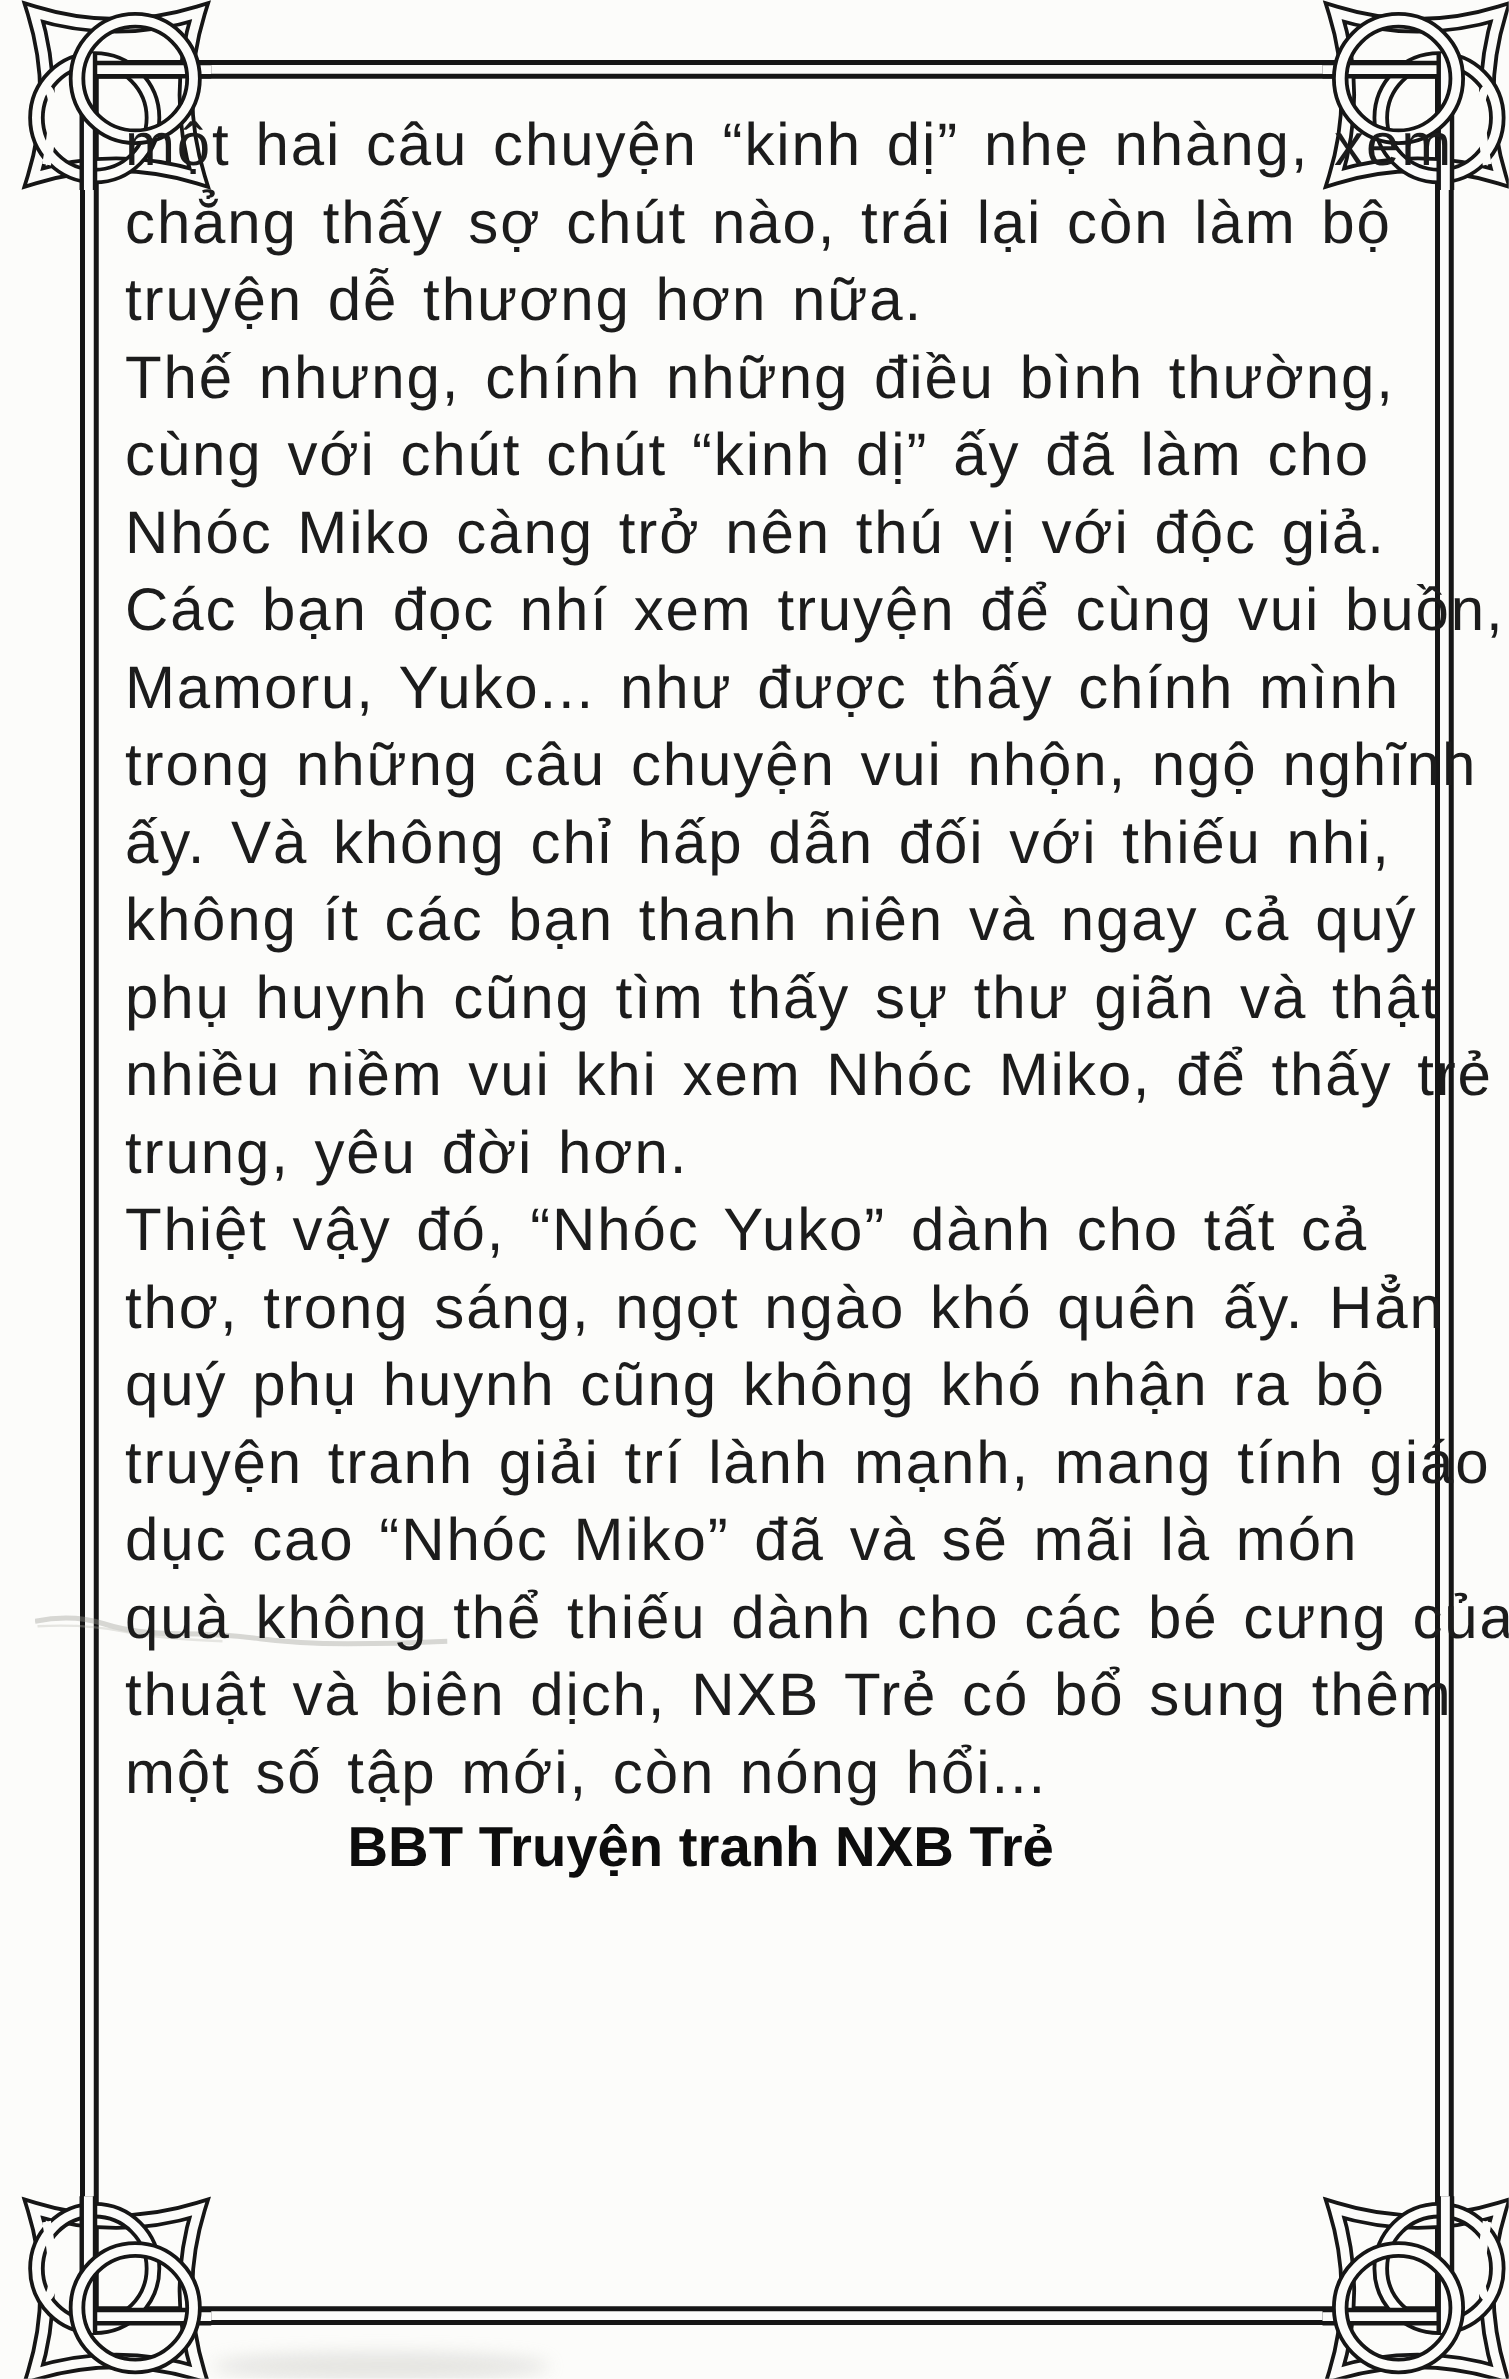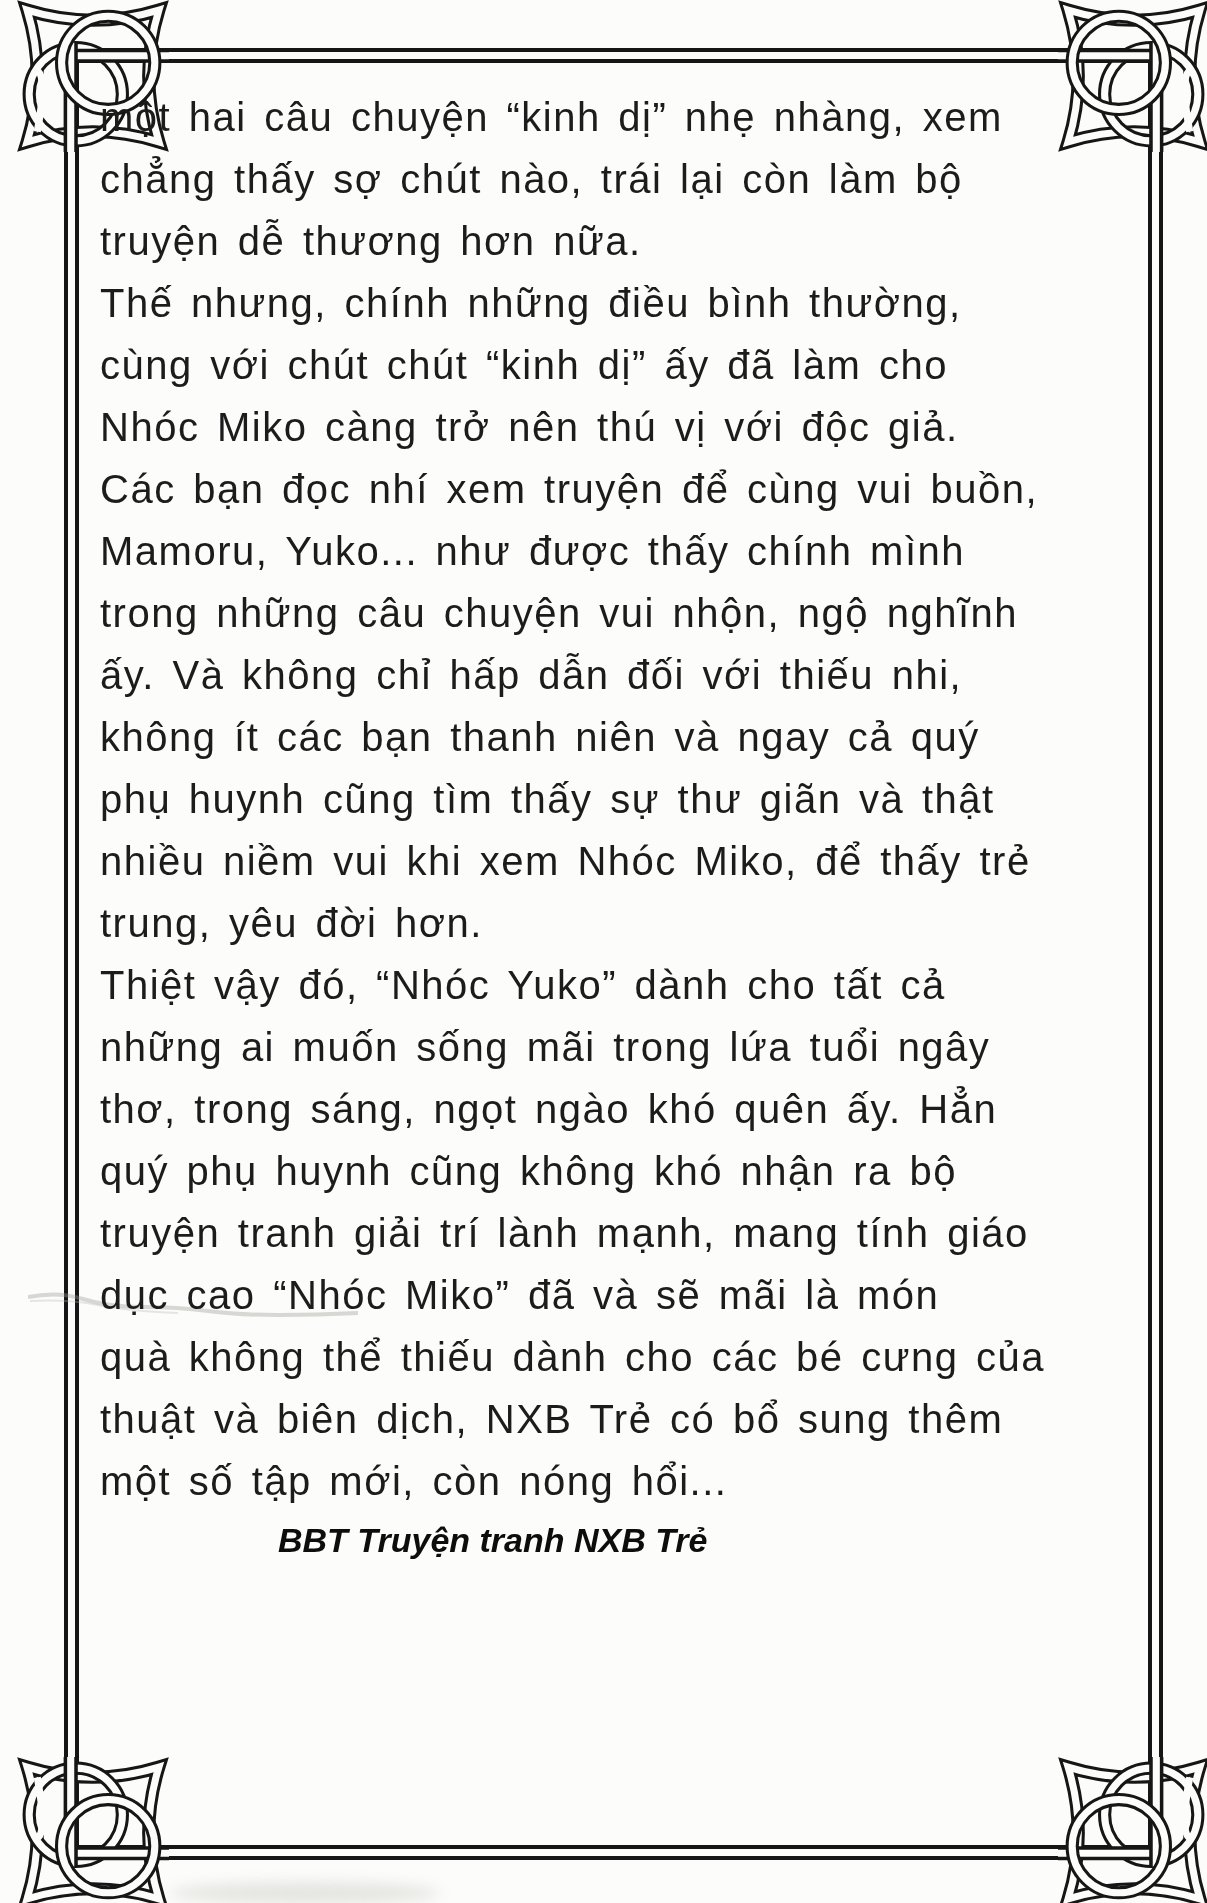--- a/index.html
+++ b/index.html
@@ -34,31 +34,30 @@
   .b  { stroke: #161616; stroke-width: 13px; }
   .w  { stroke: #fcfcfa; stroke-width: 7px; }
   .bl2 { stroke: #161616; stroke-width: 14px; }
   .wl2 { stroke: #fcfcfa; stroke-width: 7px; }
   
   .text-block {
     position: absolute; left: 100px; top: 86px; width: 1010px;
   }
   .text-line {
     height: 62px; line-height: 62px;
-    font-size: 40px; letter-spacing: 1.5px; word-spacing: 5px;
+    font-size: 48px; letter-spacing: 1.5px; word-spacing: 5px;
     white-space: nowrap;
     color: #1c1c1c;
   }
   .signature-line {
     height: 62px; line-height: 56px;
     margin-left: 178px;
-    font-size: 34px; font-weight: bold; letter-spacing: 0px;
+    font-size: 45px; font-weight: bold; letter-spacing: 0px;
     white-space: nowrap;
     color: #0d0d0d;
-    font-style: italic;
   }
   
   .crease {
     position: absolute; left: 28px; top: 1285px; width: 330px; height: 40px;
     opacity: .55;
   }
   .smudge {
     position: absolute; left: 170px; top: 1882px; width: 270px; height: 22px;
     background: #b9b9b4; border-radius: 50%;
     filter: blur(7px); opacity: .35;
@@ -140,21 +139,20 @@
   <div class="text-line">Nhóc Miko càng trở nên thú vị với độc giả.</div>
   <div class="text-line">Các bạn đọc nhí xem truyện để cùng vui buồn,</div>
   <div class="text-line">Mamoru, Yuko... như được thấy chính mình</div>
   <div class="text-line">trong những câu chuyện vui nhộn, ngộ nghĩnh</div>
   <div class="text-line">ấy. Và không chỉ hấp dẫn đối với thiếu nhi,</div>
   <div class="text-line">không ít các bạn thanh niên và ngay cả quý</div>
   <div class="text-line">phụ huynh cũng tìm thấy sự thư giãn và thật</div>
   <div class="text-line">nhiều niềm vui khi xem Nhóc Miko, để thấy trẻ</div>
   <div class="text-line">trung, yêu đời hơn.</div>
   <div class="text-line">Thiệt vậy đó, “Nhóc Yuko” dành cho tất cả</div>
-  <div class="text-line">những ai muốn sống mãi trong lứa tuổi ngây</div>
   <div class="text-line">thơ, trong sáng, ngọt ngào khó quên ấy. Hẳn</div>
   <div class="text-line">quý phụ huynh cũng không khó nhận ra bộ</div>
   <div class="text-line">truyện tranh giải trí lành mạnh, mang tính giáo</div>
   <div class="text-line">dục cao “Nhóc Miko” đã và sẽ mãi là món</div>
   <div class="text-line">quà không thể thiếu dành cho các bé cưng của</div>
   <div class="text-line">thuật và biên dịch, NXB Trẻ có bổ sung thêm</div>
   <div class="text-line">một số tập mới, còn nóng hổi...</div>
   <div class="signature-line">BBT Truyện tranh NXB Trẻ</div>
 </div>
 

